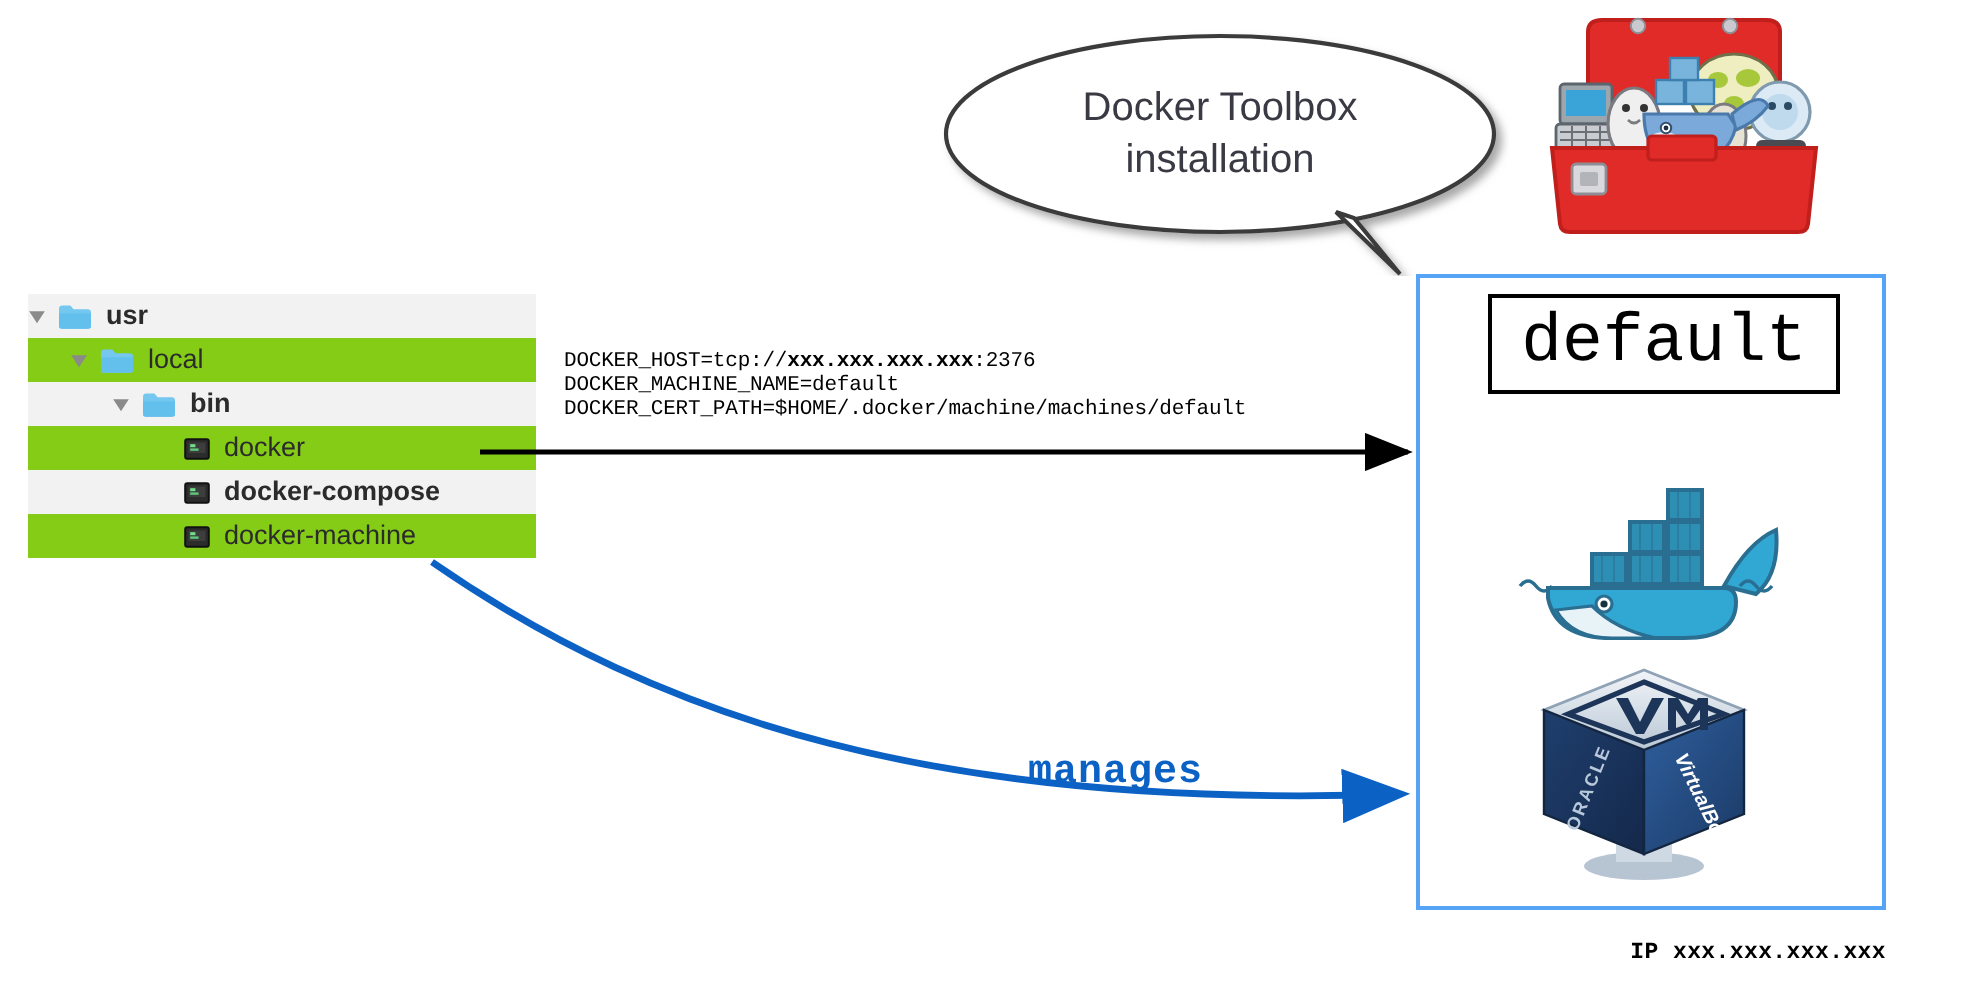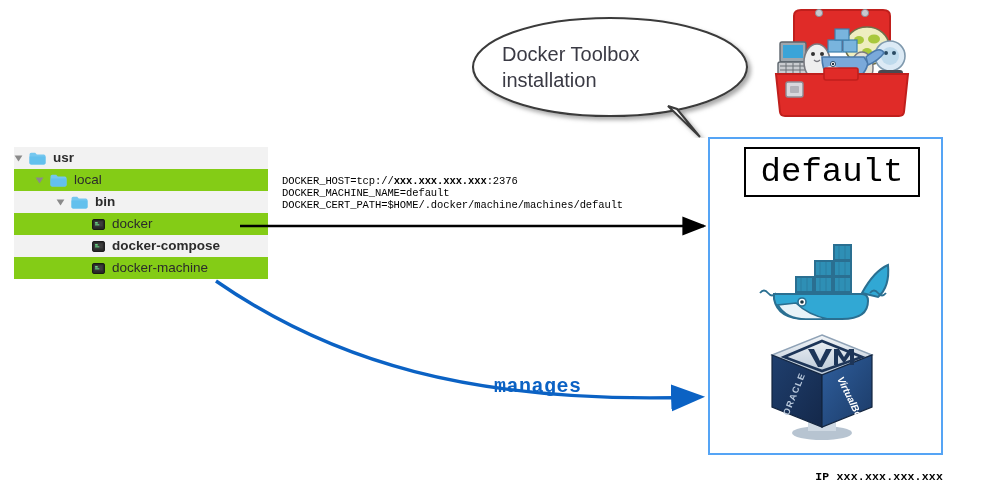--- a/index.html
+++ b/index.html
@@ -89,20 +89,21 @@
     left: 455px;
     top: 8px;
     width: 300px;
     height: 130px;
   }
   #speech-bubble .bubble-text {
     position: absolute;
     left: 47px;
     top: 33px;
     width: 216px;
+    text-align: center;
     font-size: 20px;
     line-height: 26px;
     color: #3a3a44;
   }
 
   
   #toolbox-image {
     position: absolute;
     left: 766px;
     top: 2px;
@@ -165,21 +166,21 @@
     font-family: "Liberation Mono", "DejaVu Sans Mono", monospace;
     font-size: 11.5px;
     font-weight: bold;
     color: #000000;
     letter-spacing: 0.2px;
   }
 
   
   #manages-label {
     position: absolute;
-    left: 494px;
+    left: 514px;
     top: 375px;
     font-family: "Liberation Mono", "DejaVu Sans Mono", monospace;
     font-size: 20px;
     font-weight: bold;
     color: #0b62c4;
     letter-spacing: 0.5px;
   }
 
   
   #arrows-layer {

